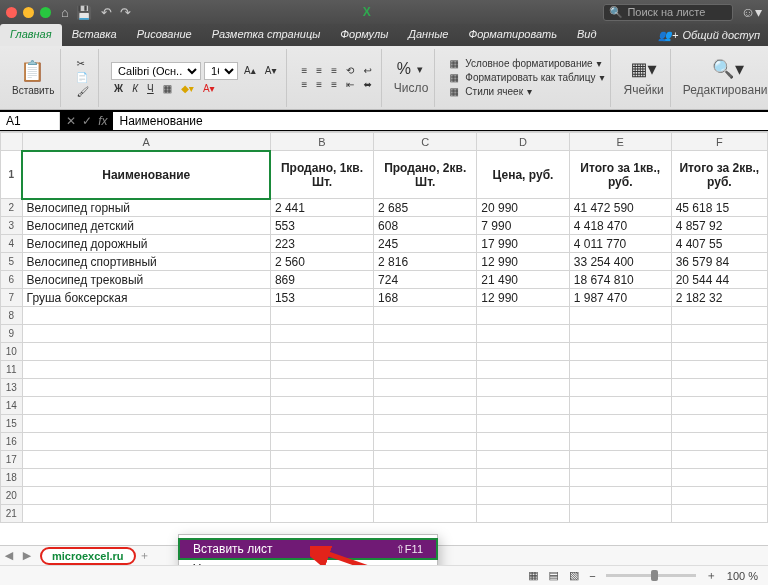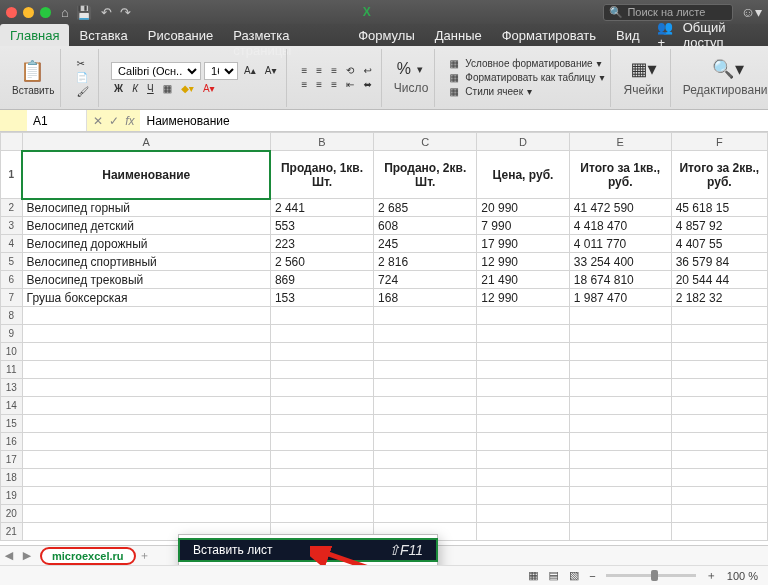--- a/index.html
+++ b/index.html
@@ -11,42 +11,42 @@
   .dot { width: 11px; height: 11px; border-radius: 50%; }
   .dot.r { background:#ff5f57; } .dot.y { background:#febc2e; } .dot.g { background:#28c840; }
   .tb-icons { display:flex; gap:8px; }
   .tb-icons span { font-size:13px; opacity:.85; }
   .tb-title { flex:1; text-align:center; font-size:12px; display:flex; justify-content:center; align-items:center; gap:4px;}
   .tb-title .xl { color:#2fa84f; font-weight:bold;}
   .tb-search { background:#333; border:1px solid #666; border-radius:3px; padding:1px 6px; font-size:11px; color:#aaa; width:130px; display:flex; align-items:center; gap:4px;}
   .tb-user { margin-left:8px; font-size:14px;}
 
   
-  .ribbon-tabs { height: 22px; background: linear-gradient(#484848,#3e3e3e); display:flex; align-items:stretch; color:#eee; font-size:13px; }
+  .ribbon-tabs { height: 22px; background: linear-gradient(#484848,#3e3e3e); display:flex; align-items:stretch; color:#eee; font-size:11px;font-style:italic; }
   .ribbon-tab { padding: 4px 10px; cursor:default; }
   .ribbon-tab.active { background:#e6e6e6; color:#108a3a; border-radius:3px 3px 0 0; }
   .rt-spacer { flex:1; }
   .rt-share { padding:4px 8px; display:flex; align-items:center; gap:4px; color:#eee;}
 
   
   .ribbon { height: 64px; background: linear-gradient(#e9e9e9,#dfdfdf); border-bottom:1px solid #bbb; display:flex; align-items:center; padding:2px 6px; gap:6px; font-size:11px; color:#333;}
   .rgroup { display:flex; flex-direction:column; gap:3px; border-right:1px solid #c8c8c8; padding:0 6px; height:58px; justify-content:center; }
   .rgroup.noborder { border-right:none; }
   .rrow { display:flex; align-items:center; gap:3px; }
   .paste-btn { display:flex; flex-direction:column; align-items:center; font-size:10px; gap:2px;}
   .paste-btn .ico {font-size:20px; color:#3c7d46;}
   select.rsel, input.rsel { border:1px solid #bbb; background:#fff; font-size:11px; padding:1px 2px; }
   .font-name { width:90px; } .font-size { width:34px; }
   .mini { font-size:10px; padding:0 3px; }
   .glabel { text-align:center; font-size:12px; color:#555; }
   .cond-row { display:flex; align-items:center; gap:4px; font-size:10px; white-space:nowrap;}
   .cond-row .ci { width:14px; text-align:center;}
 
   
-  .fbar { height: 22px; border-bottom:1px solid #ccc; display:flex; font-size:12px; background:#fef9c3;padding-left:27px;}
+  .fbar { height: 22px; border-bottom:1px solid #ccc; display:flex; align-items:center; font-size:12px; background:#000000;}
   .namebox { width:60px; border:none; padding:2px 6px; font-size:12px; border-right:1px solid #ddd;}
   .fxctrl { display:flex; gap:6px; padding:0 6px; color:#888; font-size:12px; align-items:center;}
   .fxinput { flex:1; border:none; padding:2px 6px; font-size:12px; }
 
   
   .grid-wrap { position:relative; height: calc(585px - 24px - 22px - 64px - 22px - 20px); overflow:hidden; }
   table.sheet { border-collapse:collapse; table-layout:fixed; font-size:12px; }
   .sheet th, .sheet td { border:1px solid #d4d4d4; }
   .colhdr th { background:#f3f3f3; color:#555; font-weight:normal; height:18px; font-size:11px; }
   .rowhdr { background:#f3f3f3; color:#555; text-align:center; width:22px; font-size:10px; }
@@ -56,22 +56,22 @@
   .data-row td { height:18px; padding:0 4px; }
   .data-row td.txt { text-align:left; }
   .data-row td.num { text-align:left; }
   .empty-row td { height:18px; }
   .sel { outline:2px solid #1a8a3a; outline-offset:-1px;}
   .colhdr .col-A, .hdr-row td.first { }
 
   
   .ctxmenu { position:absolute; left:178px; top:402px; width:260px; background:#fff; border:1px solid #bcbcbc; box-shadow:2px 4px 12px rgba(0,0,0,.25); z-index:10; font-size:12px; padding:4px 0;}
   .ctxitem { padding:3px 14px; display:flex; justify-content:space-between; align-items:center; color:#222;}
-  .ctxitem.sel { background:#0f172a; color:#fff;}
-  .ctxitem .sc { font-size:14px; opacity:.9;font-style:italic;}
+  .ctxitem.sel { background:#701a75; color:#fff;}
+  .ctxitem .sc { font-size:11px; opacity:.9;}
 
   
   .sheetbar { position:absolute; left:0; right:0; bottom:20px; height:20px; display:flex; align-items:center; border-top:1px solid #ccc; background:#f7f7f7; font-size:11px;}
   .navbtn { width:18px; text-align:center; color:#888;}
   .stab { border:2px solid #e2231a; border-radius:10px; color:#108a3a; font-weight:bold; padding:1px 10px; margin-left:4px; background:#fff;}
   .status { position:absolute; left:0; right:0; bottom:0; height:20px; background:#f7f7f7; border-top:1px solid #ddd; display:flex; align-items:center; justify-content:flex-end; gap:10px; padding:0 10px; font-size:11px; color:#444;}
   .zoomtrack { width:90px; height:3px; background:#ccc; position:relative;}
   .zoomtrack::before { content:''; position:absolute; left:0; top:-4px; }
   .zoomthumb { position:absolute; left:45px; top:-4px; width:7px; height:11px; background:#888; border-radius:2px;}
 
@@ -371,29 +371,20 @@
         <tr class="empty-row">
           <td class="rowhdr">18</td>
           <td></td>
           <td></td>
           <td></td>
           <td></td>
           <td></td>
           <td></td>
         </tr>
         <tr class="empty-row">
-          <td class="rowhdr">19</td>
-          <td></td>
-          <td></td>
-          <td></td>
-          <td></td>
-          <td></td>
-          <td></td>
-        </tr>
-        <tr class="empty-row">
           <td class="rowhdr">20</td>
           <td></td>
           <td></td>
           <td></td>
           <td></td>
           <td></td>
           <td></td>
         </tr>
         <tr class="empty-row">
           <td class="rowhdr">21</td>

